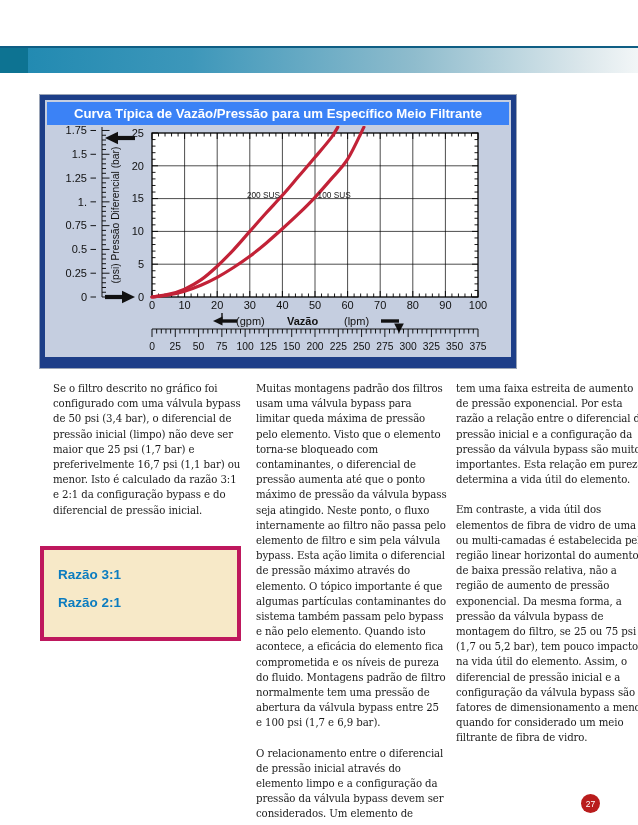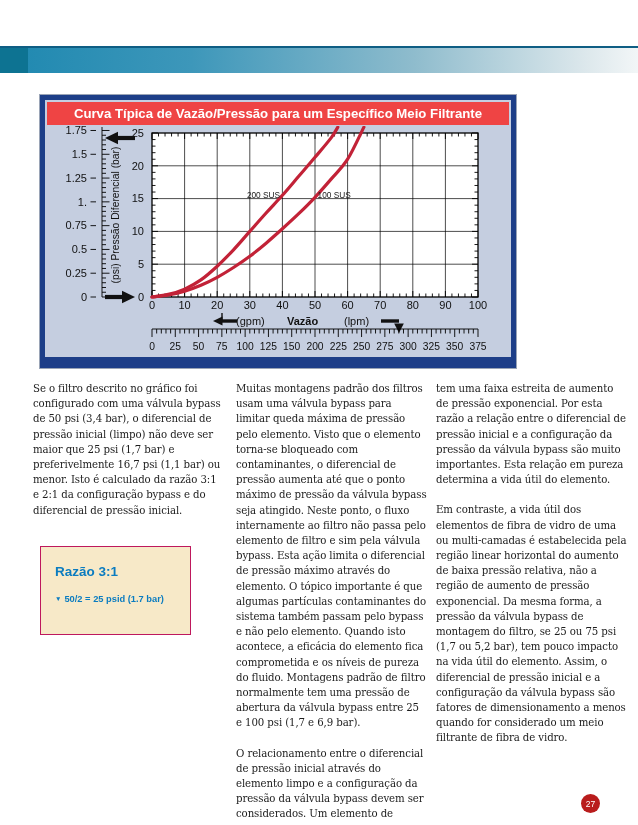--- a/index.html
+++ b/index.html
@@ -11,35 +11,35 @@
     border-top:2px solid #0f5e84;
     background:linear-gradient(90deg,#1e88b0 0%,#3d97ba 30%,#8fbccd 65%,#dde8ec 92%,#f2f6f7 100%);}
   .titlebar-accent{position:absolute;left:0;top:0;width:28px;height:100%;background:#0d7392;}
   .titlebar h1{position:absolute;left:36px;top:0px;margin:0;color:#ffffff;font-size:19px;
     font-weight:600;letter-spacing:.2px;font-family:"Liberation Sans",sans-serif;}
 
   
   .chart-panel{position:absolute;left:40px;top:95px;width:476px;height:273px;box-sizing:border-box;
     background:#c5cee0;border:5px solid #1d3e88;border-bottom-width:11px;
     box-shadow:0 0 0 1px #9aa4b6;}
-  .chart-title{position:absolute;left:2px;right:2px;top:2px;height:23px;background:#ef4444;
+  .chart-title{position:absolute;left:2px;right:2px;top:2px;height:23px;background:#3b82f6;
     color:#ffffff;font-size:13.2px;font-weight:bold;text-align:center;line-height:23px;}
   .chart-svg{position:absolute;left:0;top:26px;}
 
   
   .col{position:absolute;top:381px;font-family:"DejaVu Serif",serif;font-size:10.2px;
-    line-height:15.2px;color:#1c1c1c;letter-spacing:-.1px;}
+    line-height:15.2px;color:#1c1c1c;letter-spacing:-.1px;margin-left:20px;}
   .col p{margin:0 0 15px 0;}
   .col1{left:33px;width:190px;}
   .col2{left:236px;width:192px;}
   .col3{left:436px;width:192px;}
 
   
-  .ratio-box{position:absolute;left:40px;top:546px;width:151px;box-sizing:border-box;
-    background:#f7e9c8;border:1px solid #be185d;padding:17px 21px 14px 14px;}
+  .ratio-box{position:absolute;left:40px;top:546px;width:201px;box-sizing:border-box;
+    background:#f7e9c8;border:4px solid #be185d;padding:17px 21px 14px 14px;}
   .ratio-box h2{margin:0 0 13px 0;color:#0b7cc0;font-size:13.5px;font-weight:bold;}
   .bullet{display:flex;color:#0b7cc0;font-size:9.3px;font-weight:bold;line-height:14.5px;
     margin-bottom:13px;}
   .bullet .tri{font-size:6.5px;margin-right:3px;line-height:14.5px;}
 
   .page-badge{position:absolute;left:581px;top:794px;width:19px;height:19px;border-radius:50%;
     background:#b91c1c;color:#ffffff;font-size:8.5px;font-weight:normal;
     display:flex;align-items:center;justify-content:center;}
 </style>
 </head>
@@ -435,23 +435,20 @@
     <p>O relacionamento entre o diferencial de pressão inicial através do elemento limpo e a configuração da pressão da válvula bypass devem ser considerados. Um elemento de celulose</p>
   </div>
 
   <div class="col col3">
     <p>tem uma faixa estreita de aumento de pressão exponencial. Por esta razão a relação entre o diferencial de pressão inicial e a configuração da pressão da válvula bypass são muito importantes. Esta relação em pureza determina a vida útil do elemento.</p>
     <p>Em contraste, a vida útil dos elementos de fibra de vidro de uma ou multi-camadas é estabelecida pela região linear horizontal do aumento de baixa pressão relativa, não a região de aumento de pressão exponencial. Da mesma forma, a pressão da válvula bypass de montagem do filtro, se 25 ou 75 psi (1,7 ou  5,2 bar), tem pouco impacto na vida útil do elemento. Assim, o diferencial de pressão inicial e a configuração da válvula bypass são fatores de dimensionamento a menos quando for considerado um meio filtrante de fibra de vidro.</p>
   </div>
 
   <aside class="ratio-box">
     <h2>Razão 3:1</h2>
-    <div class="bullet">
-      <span class="tri">▼</span>
-      <span>50/2 = 25 psid (1.7 bar)</span>
-    </div>
+    <h2>Razão 2:1</h2>
   </aside>
 
   <div class="page-badge">
     <span>27</span>
   </div>
 
 </div>
 
 </body></html>

